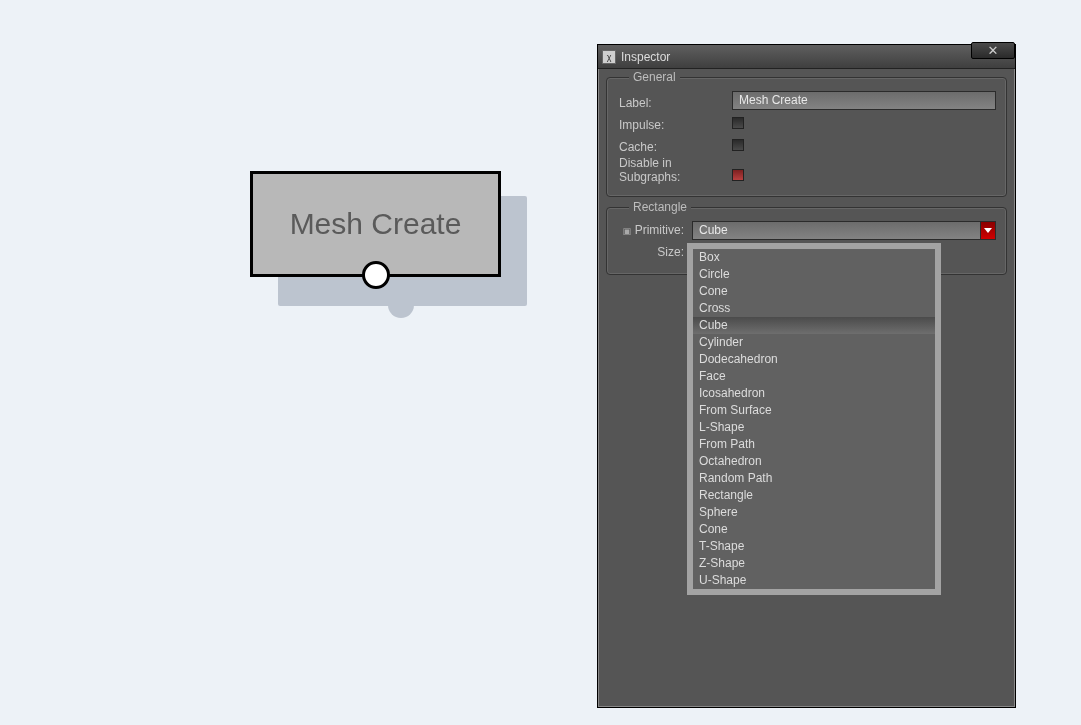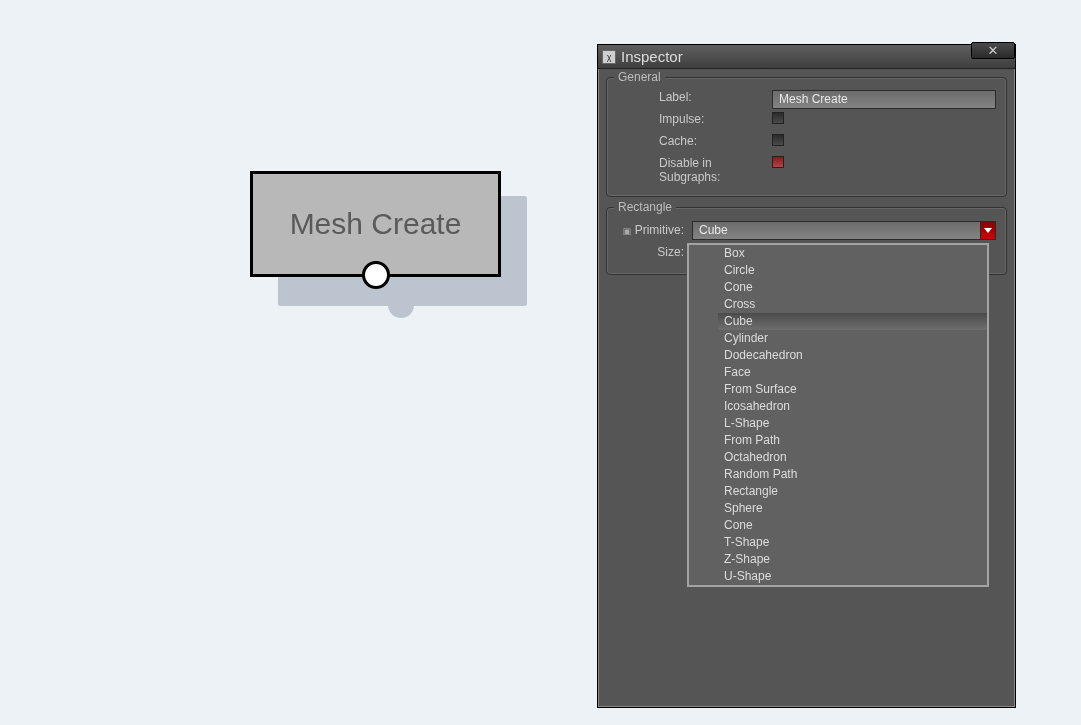--- a/index.html
+++ b/index.html
@@ -87,21 +87,21 @@
     height: 14px;
     background: #cfcfcf;
     border: 1px solid #666;
     display: flex;
     align-items: center;
     justify-content: center;
     font-size: 9px;
     color: #333;
     margin-right: 5px;
   }
-  .title-text { color: #dcdcdc; font-size: 15px; }
+  .title-text { color: #dcdcdc; font-size: 12px; }
   .close-btn {
     position: absolute;
     right: 0;
     top: -3px;
     width: 44px;
     height: 17px;
     background: linear-gradient(#4a4a4a, #2a2a2a);
     border: 1px solid #000;
     border-radius: 2px;
     display: flex;
@@ -121,33 +121,32 @@
     border: 1px solid #333;
     border-radius: 4px;
     padding: 12px 10px 10px 10px;
     margin-bottom: 10px;
     position: relative;
     box-shadow: inset 0 0 0 1px #666;
   }
   .group-title {
     position: absolute;
     top: -8px;
-    left: 7px;
+    left: 22px;
     background: #555;
     padding: 0 4px;
     color: #bdbdbd;
     font-size: 12px;
   }
 
   .row {
     display: flex;
-    align-items: flex-start;
+    align-items: flex-end;
     min-height: 20px;
     margin-bottom: 2px;
-    margin-left: 40px;
   }
   .row-label {
     color: #c9c9c9;
     font-size: 12px;
     width: 115px;
     padding-left: 2px;
   }
   .row-control { flex: 1; }
 
   .text-input {
@@ -226,25 +225,24 @@
     border-left: 4px solid transparent;
     border-right: 4px solid transparent;
     border-top: 5px solid #fff;
   }
 
   
   .dropdown-list {
     position: absolute;
     left: 687px;
     top: 243px;
-    width: 302px;
+    width: 254px;
     background: #616161;
-    border: 2px solid #a3a3a3;
+    border: 6px solid #a3a3a3;
     z-index: 5;
-    padding-left: 29px;
   }
   .dropdown-item {
     height: 17px;
     line-height: 17px;
     padding: 0 6px;
     color: #dcdcdc;
     font-size: 12px;
   }
   .dropdown-item.selected {
     background: linear-gradient(#4b4b4b, #6e6e6e);
@@ -330,22 +328,22 @@
 
 <div class="dropdown-list">
     <div class="dropdown-item">Box</div>
     <div class="dropdown-item">Circle</div>
     <div class="dropdown-item">Cone</div>
     <div class="dropdown-item">Cross</div>
     <div class="dropdown-item selected">Cube</div>
     <div class="dropdown-item">Cylinder</div>
     <div class="dropdown-item">Dodecahedron</div>
     <div class="dropdown-item">Face</div>
+    <div class="dropdown-item">Icosahedron</div>
     <div class="dropdown-item">From Surface</div>
-    <div class="dropdown-item">Icosahedron</div>
     <div class="dropdown-item">L-Shape</div>
     <div class="dropdown-item">From Path</div>
     <div class="dropdown-item">Octahedron</div>
     <div class="dropdown-item">Random Path</div>
     <div class="dropdown-item">Rectangle</div>
     <div class="dropdown-item">Sphere</div>
     <div class="dropdown-item">Cone</div>
     <div class="dropdown-item">T-Shape</div>
     <div class="dropdown-item">Z-Shape</div>
     <div class="dropdown-item">U-Shape</div>

